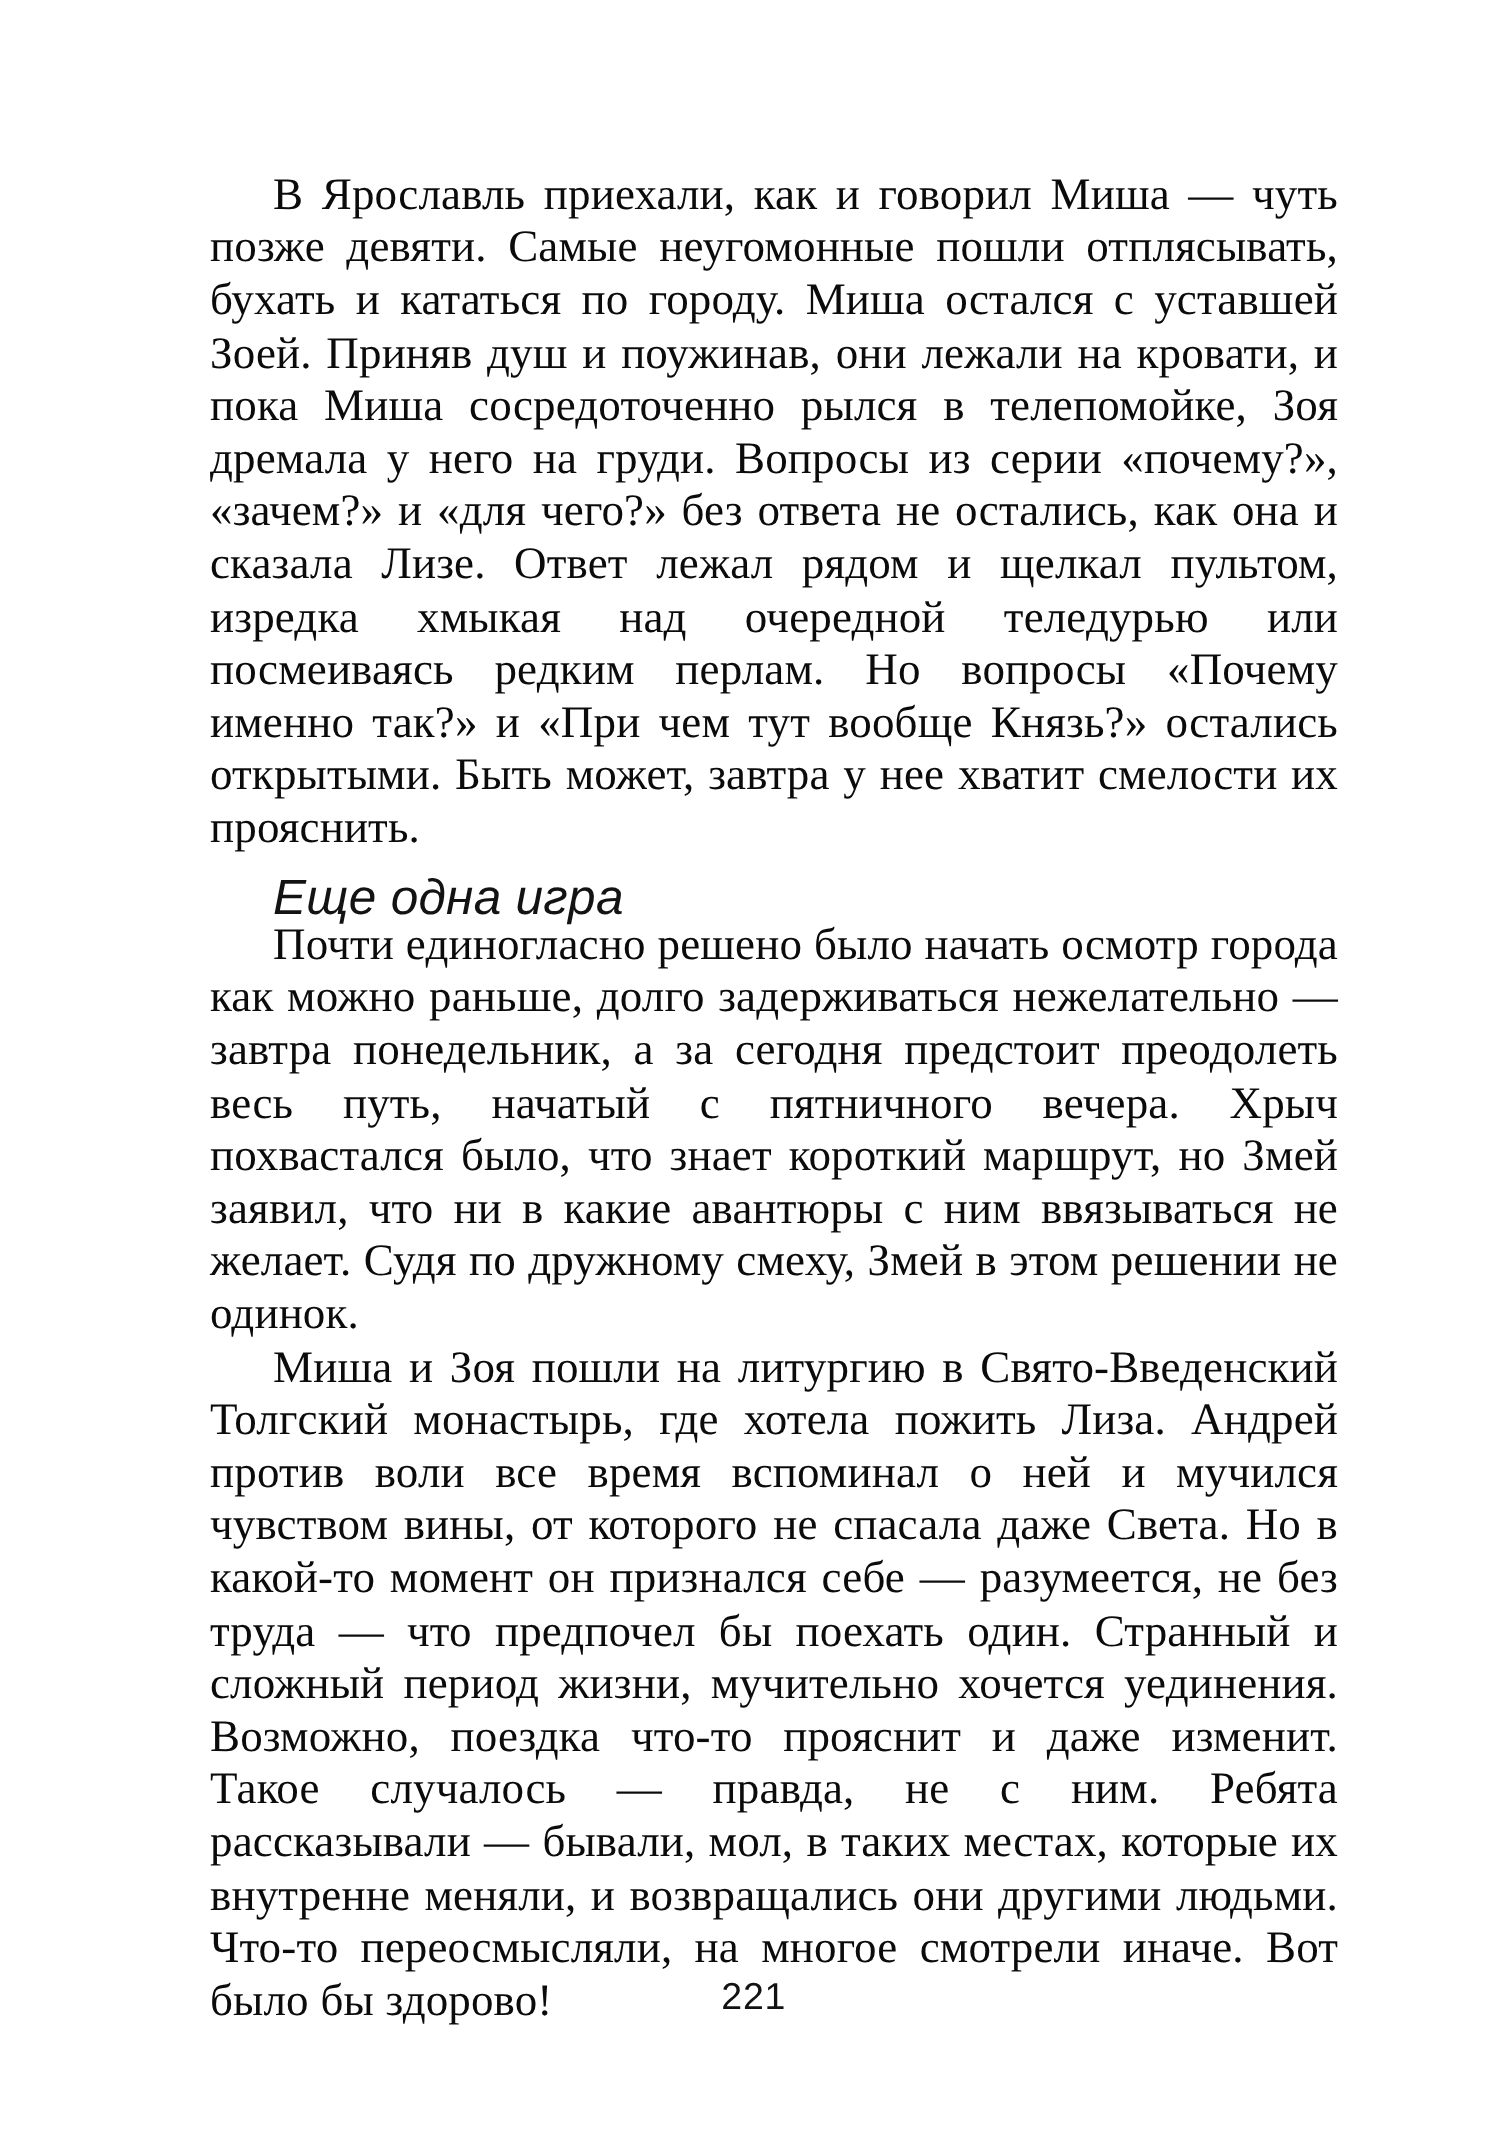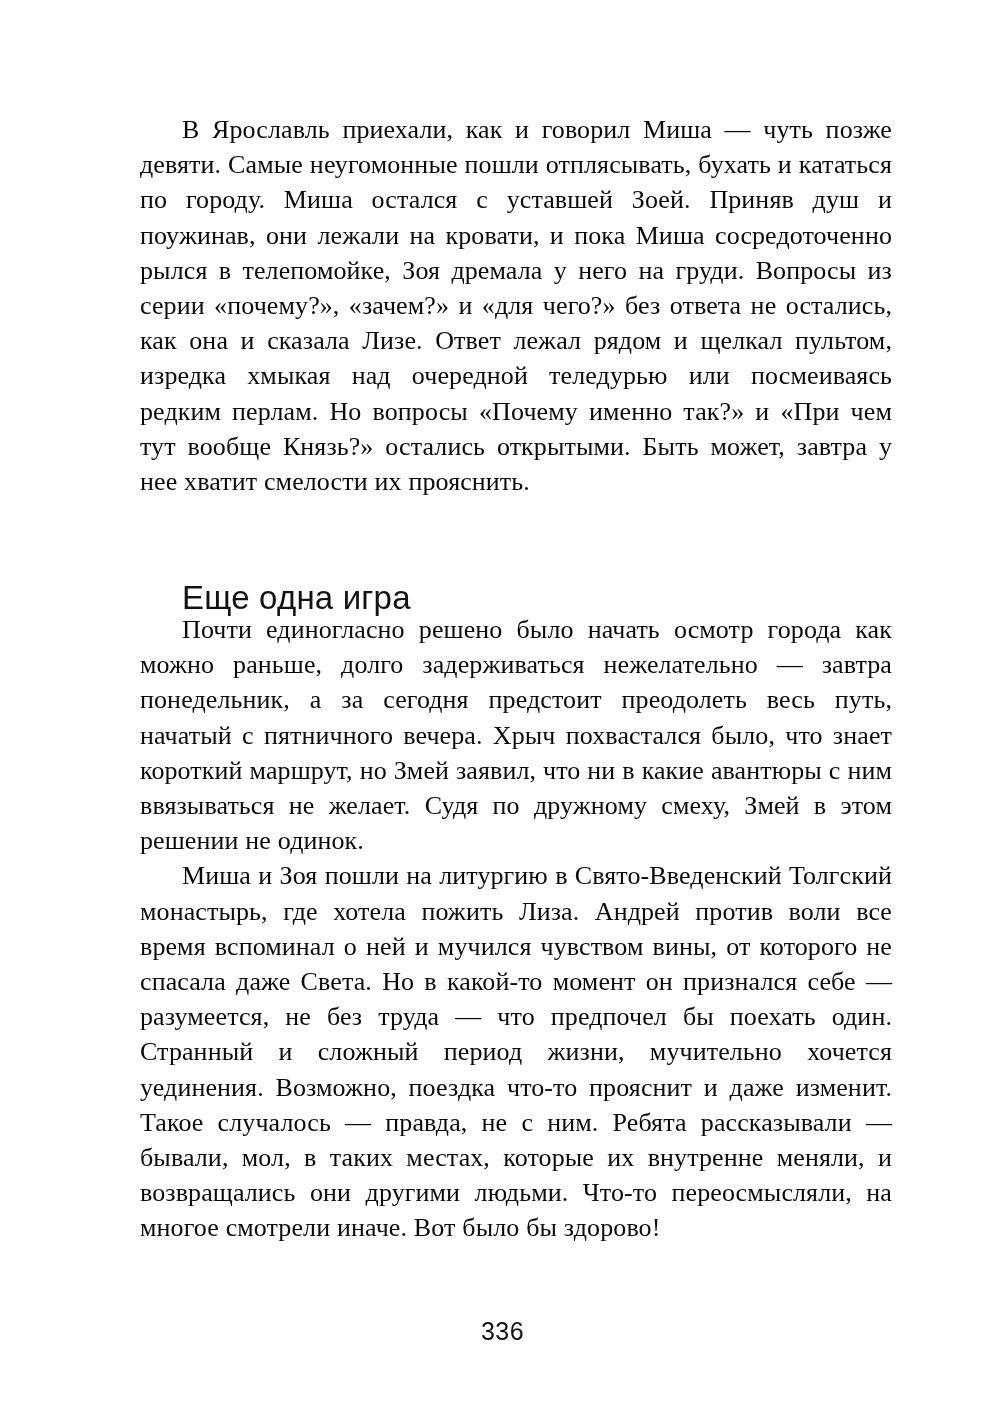--- a/index.html
+++ b/index.html
@@ -31,21 +31,21 @@
     position: absolute;
     left: 140px;
     top: 112px;
     width: 752px;
   }
 
   .para {
     margin: 0;
     padding: 0;
     font-family: "Liberation Serif", "DejaVu Serif", serif;
-    font-size: 26px;
+    font-size: 30px;
     line-height: 35.2px;
     text-align: justify;
     text-align-last: left;
     text-indent: 42px;
     color: #0b0b0b;
     letter-spacing: 0.1px;
     hyphens: manual;
     -webkit-hyphens: manual;
     word-spacing: 0.2px;
   }
@@ -53,20 +53,21 @@
   .section-heading {
     margin: 0;
     padding: 0;
     font-family: "Liberation Sans", "DejaVu Sans", sans-serif;
     font-weight: 400;
     font-size: 33px;
     line-height: 40px;
     color: #131313;
     text-indent: 0;
     letter-spacing: 0.2px;
+    font-style: italic;
   }
 
   .heading-wrap {
     position: absolute;
     left: 182px;
     top: 578px;
   }
 
   .block-after-heading {
     position: absolute;
@@ -99,15 +100,15 @@
 
   <div class="heading-wrap">
     <h2 class="section-heading">Еще одна игра</h2>
   </div>
 
   <div class="block-after-heading">
     <p class="para">Почти единогласно решено было начать осмотр города как можно раньше, долго задерживаться нежелательно — завтра понедельник, а за сегодня предстоит преодолеть весь путь, начатый с пятничного вечера. Хрыч похвастался было, что знает короткий маршрут, но Змей заявил, что ни в какие авантюры с ним ввязываться не желает. Судя по дружному смеху, Змей в этом решении не одинок.</p>
     <p class="para">Миша и Зоя пошли на литургию в Свято-Введенский Толгский монастырь, где хотела пожить Лиза. Андрей против воли все время вспоминал о ней и мучился чувством вины, от которого не спасала даже Света. Но в какой-то момент он признался себе — разумеется, не без труда — что предпочел бы поехать один. Странный и сложный период жизни, мучительно хочется уединения. Возможно, поездка что-то прояснит и даже изменит. Такое случалось — правда, не с ним. Ребята рассказывали — бывали, мол, в таких местах, которые их внутренне меняли, и возвращались они другими людьми. Что-то переосмысляли, на многое смотрели иначе. Вот было бы здорово!</p>
   </div>
 
-  <div class="page-number">336</div>
+  <div class="page-number">221</div>
 
 </div>
 
 </body></html>

